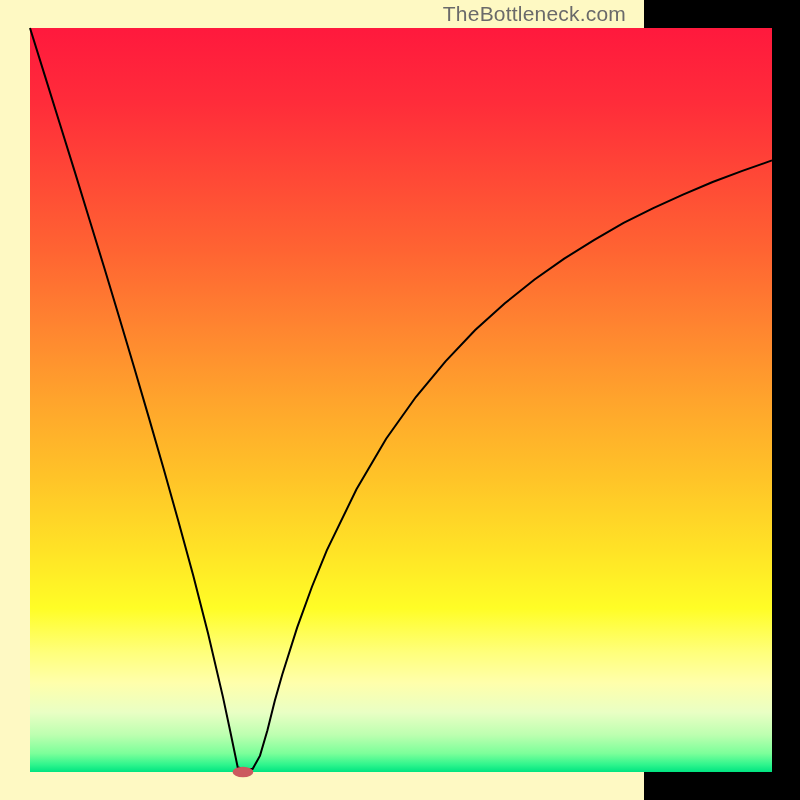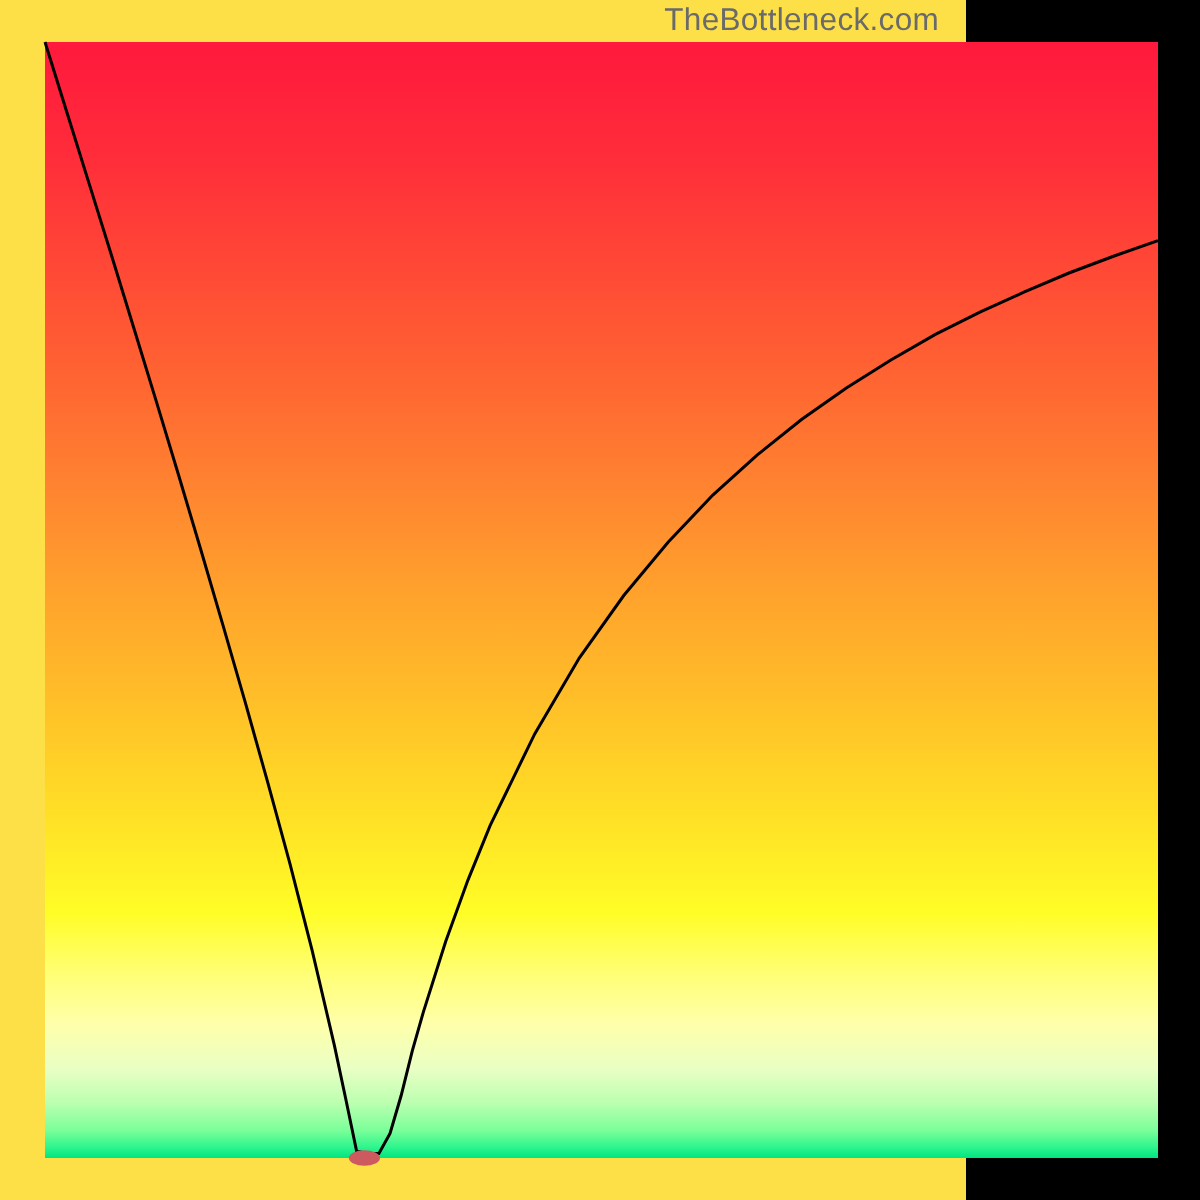--- a/index.html
+++ b/index.html
@@ -8,21 +8,21 @@
     width: 800px;
     height: 800px;
     overflow: hidden;
     background: #000;
     font-family: Arial, Helvetica, sans-serif;
   }
   .frame {
     position: relative;
     width: 644px;
     height: 800px;
-    background: #fde047;
+    background: #fef9c3;
   }
   .watermark {
     position: absolute;
     top: 2px;
     right: 18px;
     color: #6a6a6a;
     font-size: 21px;
     font-weight: 400;
     letter-spacing: 0.2px;
     font-family: Arial, Helvetica, sans-serif;

